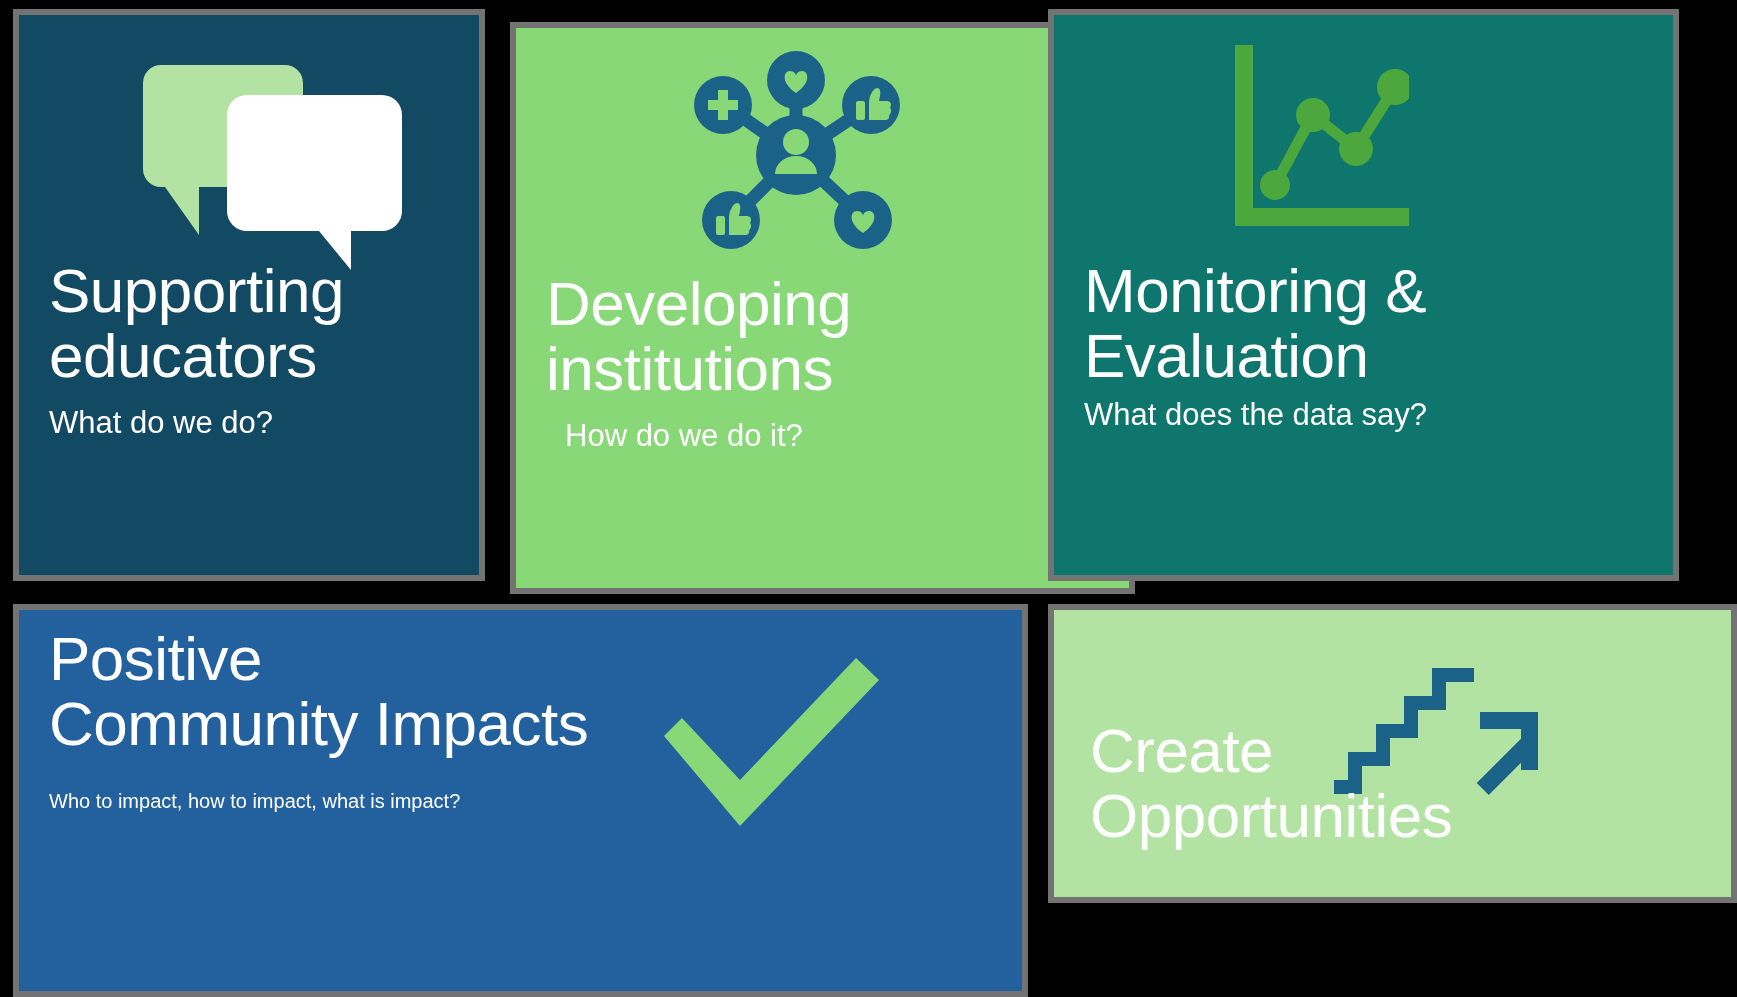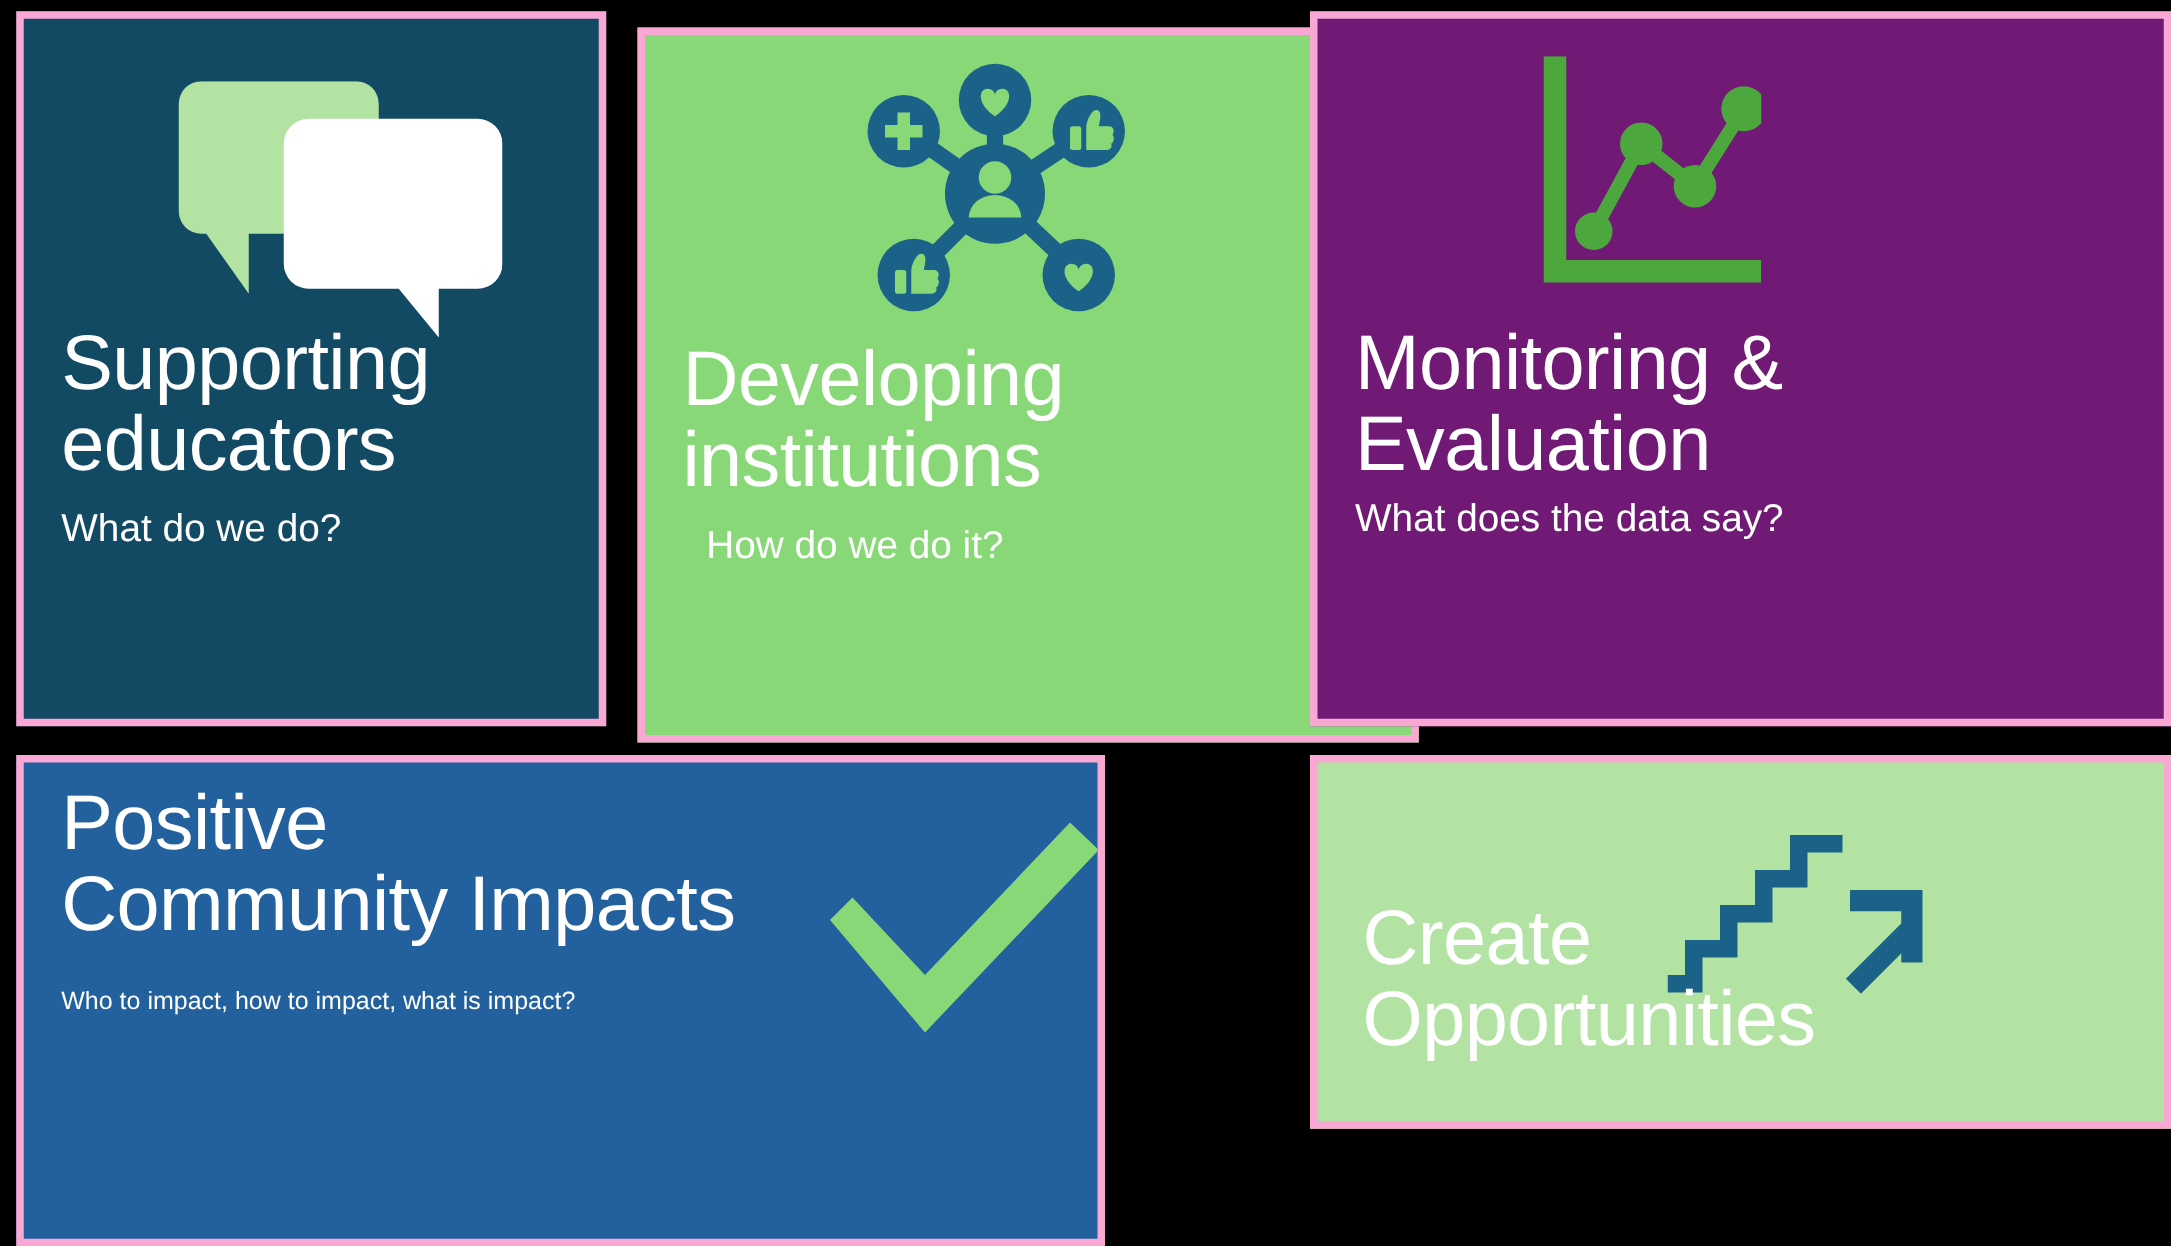--- a/index.html
+++ b/index.html
@@ -17,21 +17,21 @@
   #board {
     position: relative;
     width: 1737px;
     height: 997px;
     background: #000000;
   }
 
   .tile {
     position: absolute;
     box-sizing: border-box;
-    border: 6px solid #f9a8d4;
+    border: 6px solid #737373;
     overflow: hidden;
   }
 
   .tile-body {
     position: absolute;
     inset: 0;
   }
 
   .tile-text {
     position: absolute;
@@ -84,38 +84,38 @@
   .icon-network {
     position: absolute;
     left: 165px;
     top: 22px;
     width: 230px;
     height: 205px;
   }
 
   
   #tile-monitoring-evaluation {
-    left: 1048px; top: 9px; width: 689px; height: 572px;
-    background: #701a75;
+    left: 1048px; top: 9px; width: 631px; height: 572px;
+    background: #0f766e;
   }
   #tile-monitoring-evaluation .tile-text { top: 243px; }
   #tile-monitoring-evaluation .title { font-size: 62px; }
   #tile-monitoring-evaluation .subtitle { font-size: 31px; margin-top: 10px; }
 
   .icon-linechart {
     position: absolute;
     left: 175px;
     top: 30px;
     width: 180px;
     height: 190px;
   }
 
   
   #tile-positive-community-impacts {
-    left: 13px; top: 604px; width: 871px; height: 393px;
+    left: 13px; top: 604px; width: 1015px; height: 393px;
     background: #22609E;
   }
   #tile-positive-community-impacts .tile-text { top: 16px; left: 30px; }
   #tile-positive-community-impacts .title { font-size: 62px; }
   #tile-positive-community-impacts .subtitle { font-size: 20px; margin-top: 34px; }
 
   .icon-check {
     position: absolute;
     left: 645px;
     top: 48px;

